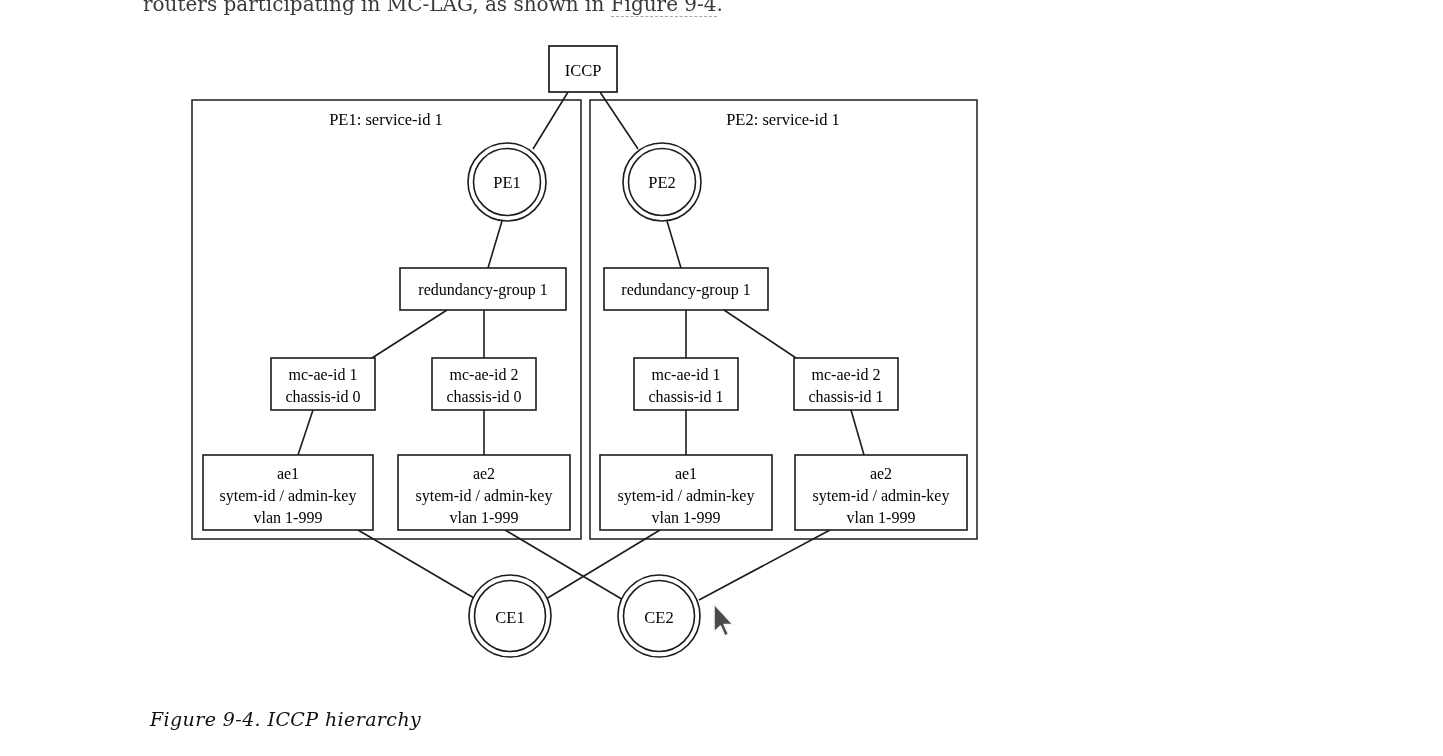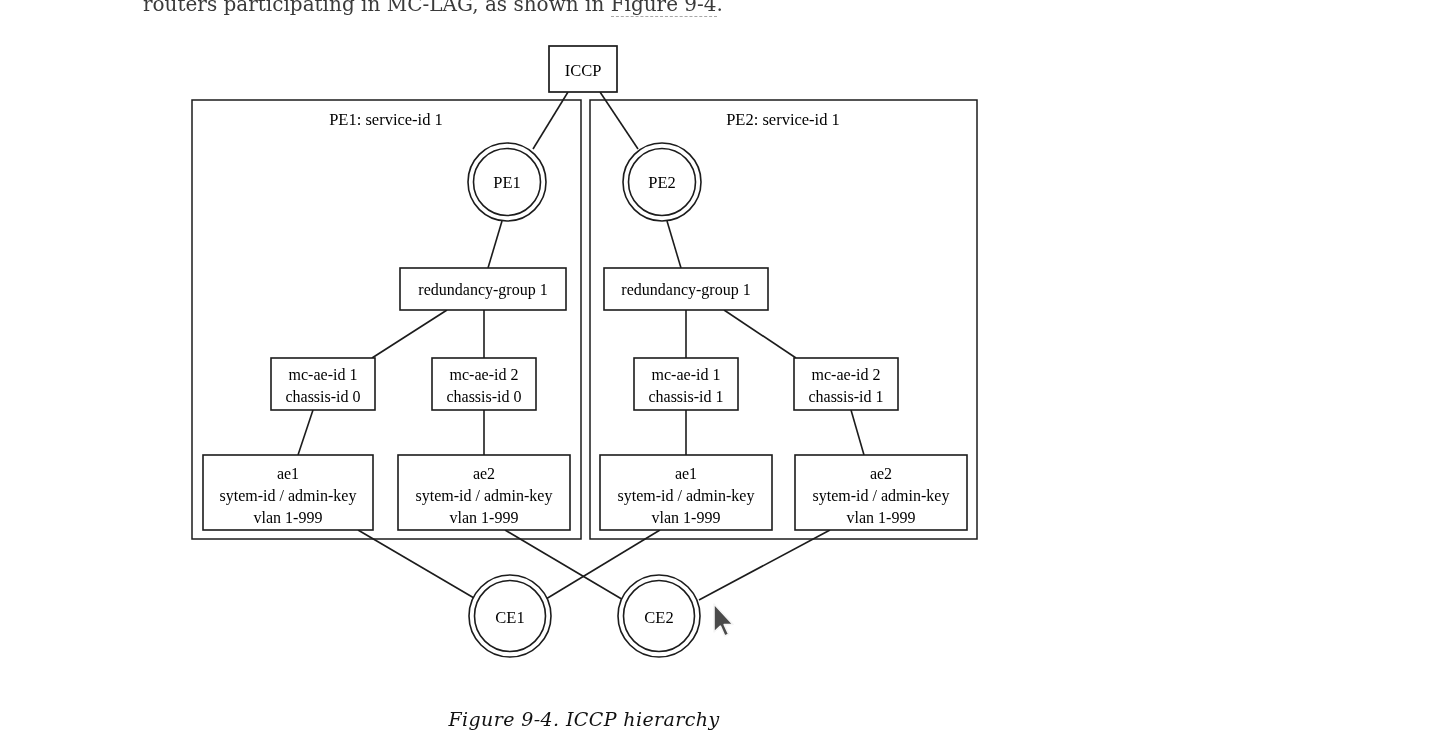--- a/index.html
+++ b/index.html
@@ -11,21 +11,21 @@
   .body-text{
     position:absolute;left:143px;top:-6px;
     font-size:20px;line-height:20px;color:#3a3a3a;white-space:nowrap;
   }
   .body-text .xref{
     color:#3a3a3a;text-decoration:none;
     border-bottom:1.5px dashed #a8a8a8;
   }
   .caption{
     position:absolute;left:150px;top:708px;width:868px;
-    text-align:center;font-size:19px;font-style:italic;color:#111;
+    text-align:left;font-size:19px;font-style:italic;color:#111;
     letter-spacing:0.4px;
   }
   svg{position:absolute;left:0;top:0;}
   svg text{
     font-family:"Liberation Serif","DejaVu Serif",serif;
     font-size:16px;fill:#000;
   }
   svg text.big{font-size:16.5px;}
 </style>
 </head>

